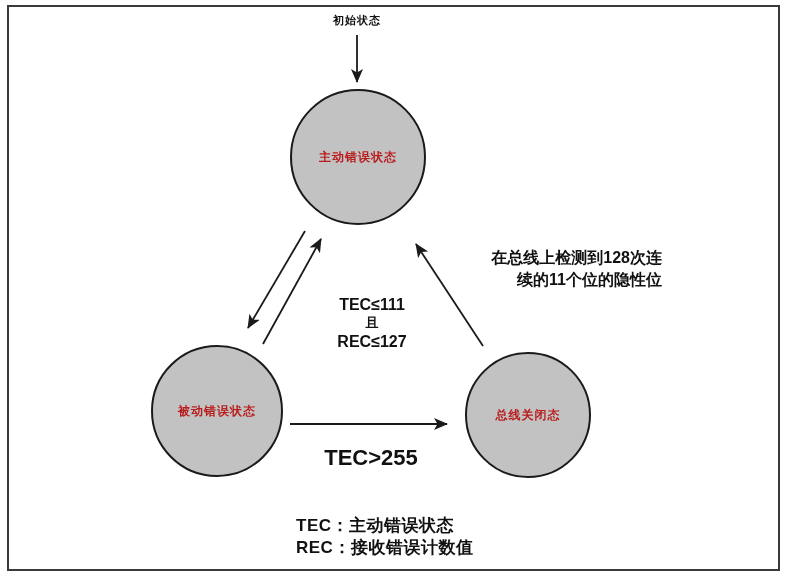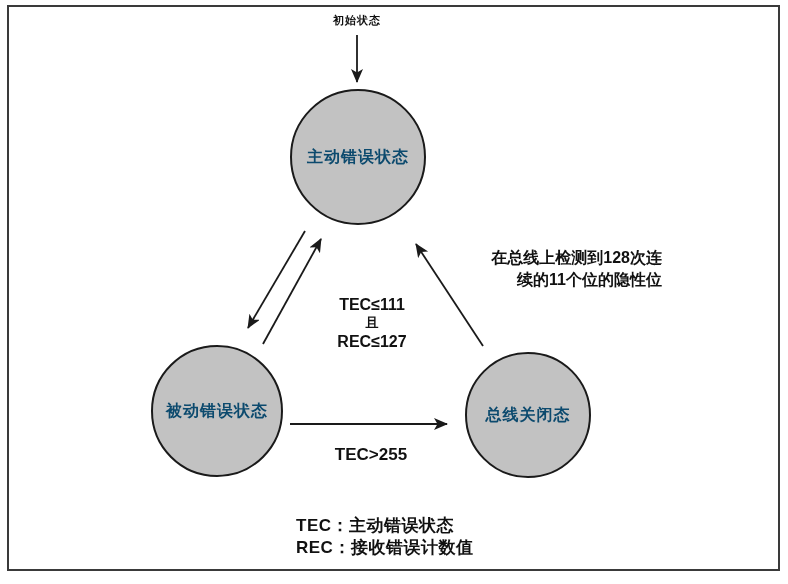--- a/index.html
+++ b/index.html
@@ -14,34 +14,34 @@
   }
   .frame {
     position: absolute; left: 7px; top: 5px; width: 773px; height: 566px;
     border: 2px solid #3a3a3a; background: #ffffff;
   }
   .arrow-layer { position: absolute; left: 0; top: 0; width: 788px; height: 584px; }
   .state-circle {
     position: absolute; border-radius: 50%;
     background: #c2c2c2; border: 2px solid #1a1a1a;
     display: flex; align-items: center; justify-content: center;
-    font-size: 16px; font-weight: bold; color: #0c4a6e; letter-spacing: 1px;
+    font-size: 12px; font-weight: bold; color: #b91c1c; letter-spacing: 1px;
   }
   .circle-active  { left: 290px; top:  89px; width: 136px; height: 136px; }
   .circle-passive { left: 151px; top: 345px; width: 132px; height: 132px; }
   .circle-busoff  { left: 465px; top: 352px; width: 126px; height: 126px; }
   .lbl {
     position: absolute; color: #111; font-weight: bold;
     font-size: 16px; line-height: 1.28;
   }
   .lbl-initial { left: 307px; top: 13px; width: 100px; text-align: center; font-size: 11px; letter-spacing: 1px; }
   .lbl-left    { left: 147px; top: 242px; width: 120px; text-align: center; }
   .lbl-middle  { left: 312px; top: 295px; width: 120px; text-align: center; }
   .lbl-right   { left: 462px; top: 247px; width: 200px; text-align: right; line-height: 1.38; }
-  .lbl-bottom  { left: 321px; top: 444px; width: 100px; text-align: center; font-size: 17px; }
+  .lbl-bottom  { left: 321px; top: 444px; width: 100px; text-align: center; font-size: 22px; }
   .conj { font-size: 13px; display: block; }
   .legend {
     position: absolute; left: 296px; top: 515px; color: #111;
     font-size: 17px; font-weight: bold; line-height: 1.32; letter-spacing: 0.5px;
   }
 </style>
 </head>
 <body>
 
 <div class="canvas">

